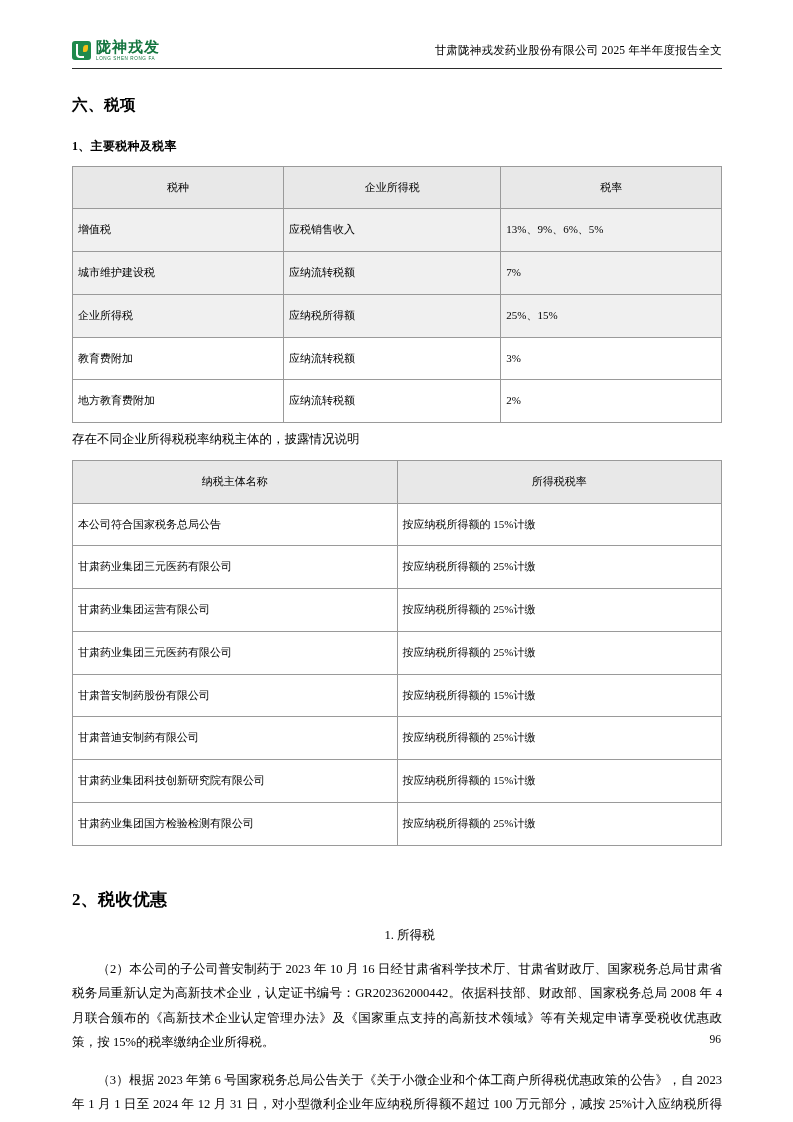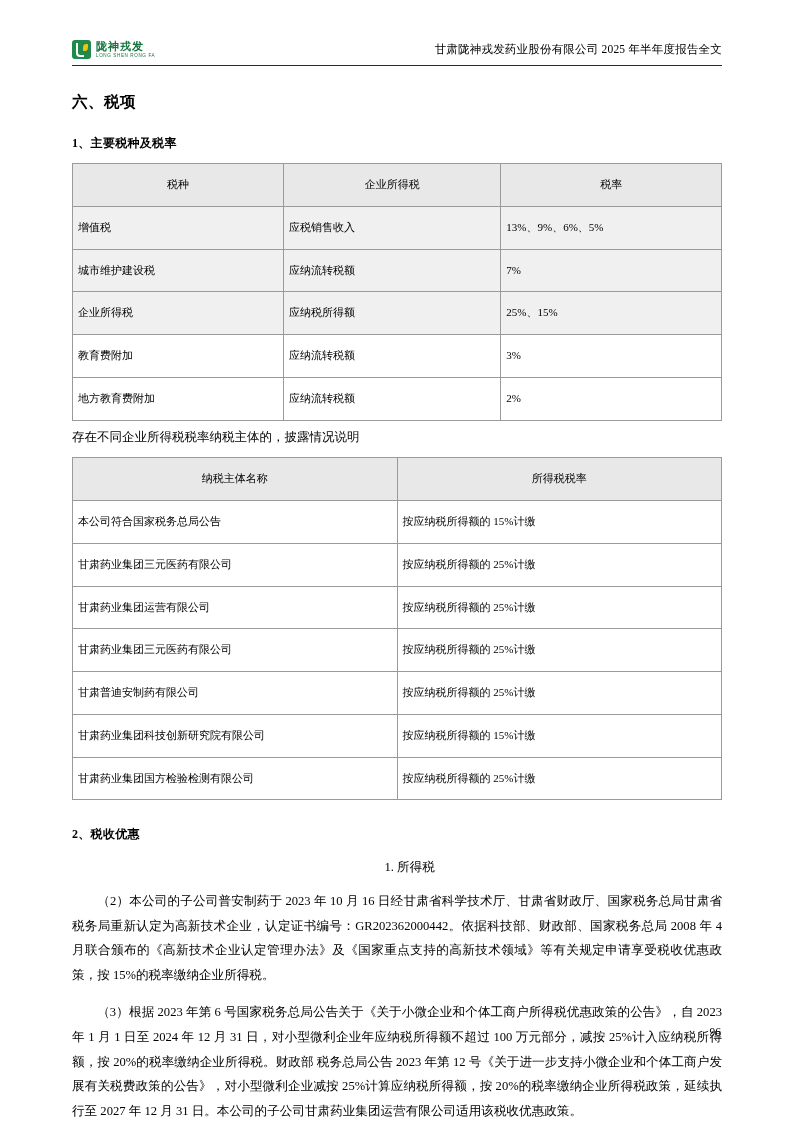--- a/index.html
+++ b/index.html
@@ -64,21 +64,21 @@
     width: 5px;
     height: 7px;
     background: #f3c018;
     border-radius: 60% 10% 60% 10%;
   }
   .logo-text {
     line-height: 1;
   }
   .logo-cn {
     font-family: "Liberation Serif", serif;
-    font-size: 11px;
+    font-size: 15px;
     font-weight: bold;
     letter-spacing: 1px;
     color: #14753f;
     display: block;
   }
   .logo-en {
     font-family: "Liberation Sans", sans-serif;
     font-size: 4.6px;
     letter-spacing: 0.6px;
     color: #14753f;
@@ -97,23 +97,23 @@
     margin: 26px 0 0 0;
     letter-spacing: 0.5px;
   }
   h2.sub {
     font-size: 12px;
     font-weight: bold;
     margin: 22px 0 0 0;
     letter-spacing: 0.3px;
   }
   h2.sub2 {
-    font-size: 12px;
-    font-weight: bold;
-    margin: 26px 0 0 0;
+    font-size: 17px;
+    font-weight: bold;
+    margin: 42px 0 0 0;
     letter-spacing: 0.3px;
   }
   
   table.t {
     border-collapse: collapse;
     width: 100%;
     margin-top: 11px;
     font-size: 11px;
     table-layout: fixed;
   }
@@ -155,21 +155,21 @@
   .sub-label {
     font-size: 12.6px;
     margin: 16px 0 0 0;
     text-indent: 2em;
     text-align: center;
   }
   
   .page-number {
     position: absolute;
     right: 72px;
-    bottom: 84px;
+    bottom: 77px;
     font-size: 11.5px;
     font-family: "Liberation Serif", serif;
   }
 </style>
 </head>
 <body>
 
 <div class="page">
   <div class="content">
 
@@ -254,20 +254,24 @@
         </tr>
         <tr>
           <td>甘肃药业集团运营有限公司</td>
           <td>按应纳税所得额的 25%计缴</td>
         </tr>
         <tr>
           <td>甘肃药业集团三元医药有限公司</td>
           <td>按应纳税所得额的 25%计缴</td>
         </tr>
         <tr>
+          <td>甘肃普安制药股份有限公司</td>
+          <td>按应纳税所得额的 15%计缴</td>
+        </tr>
+        <tr>
           <td>甘肃普迪安制药有限公司</td>
           <td>按应纳税所得额的 25%计缴</td>
         </tr>
         <tr>
           <td>甘肃药业集团科技创新研究院有限公司</td>
           <td>按应纳税所得额的 15%计缴</td>
         </tr>
         <tr>
           <td>甘肃药业集团国方检验检测有限公司</td>
           <td>按应纳税所得额的 25%计缴</td>

